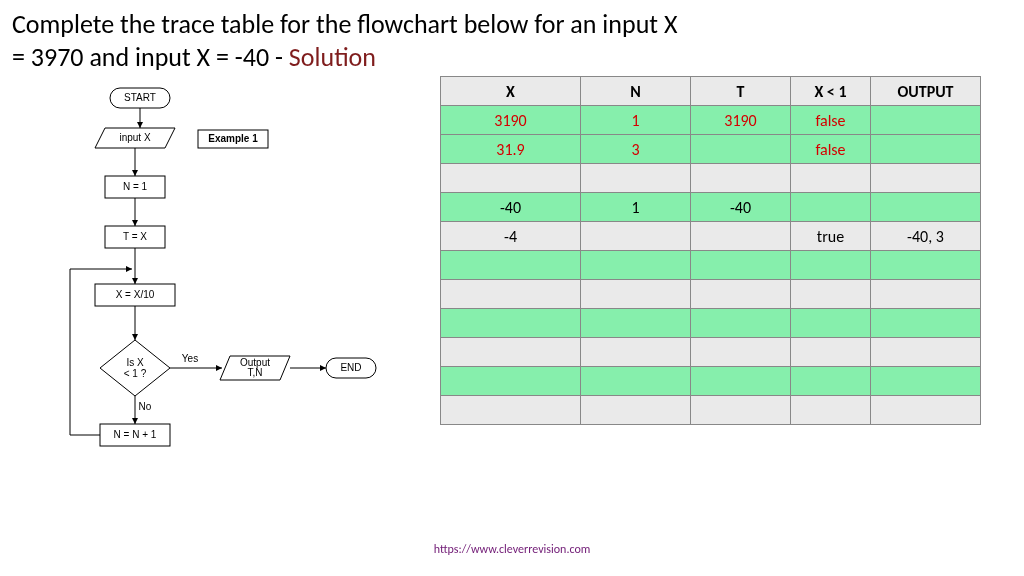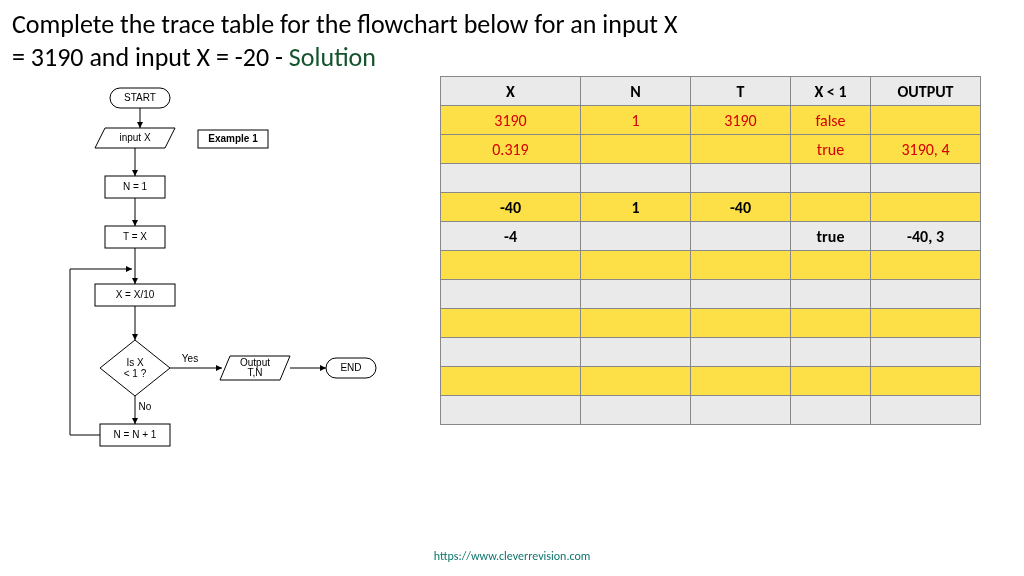--- a/index.html
+++ b/index.html
@@ -13,21 +13,21 @@
   }
   .title {
     position: absolute;
     top: 8px;
     left: 12px;
     font-size: 26px;
     color: #000;
     line-height: 1.25;
     max-width: 680px;
   }
-  .title .solution { color: #14532d; margin-top: 40px; }
+  .title .solution { color: #7f1d1d; margin-top: 40px; }
   .flowchart {
     position: absolute;
     top: 84px;
     left: 20px;
     width: 400px;
     height: 470px;
   }
   .trace-table {
     position: absolute;
     top: 76px;
@@ -39,43 +39,43 @@
     border: 1px solid #888;
     text-align: center;
     height: 29px;
     padding: 0 4px;
   }
   .trace-table th {
     background: #eaeaea;
     font-weight: bold;
   }
   .trace-table td { background: #eaeaea; }
-  .trace-table tr.shaded td { background: #fde047; }
+  .trace-table tr.shaded td { background: #86efac; }
   .col-x { width: 140px; }
   .col-n { width: 110px; }
   .col-t { width: 100px; }
   .col-xlt1 { width: 80px; }
   .col-output { width: 110px; }
   .red { color: #d40000; }
-  .bold { font-weight: bold; }
+  .bold { font-weight: normal; }
   .footer {
     position: absolute;
-    bottom: 13px;
+    bottom: 20px;
     left: 0; right: 0;
     text-align: center;
     font-size: 12px;
-    color: #0f766e;
+    color: #701a75;
     margin-top: 24px;
   }
 </style>
 </head>
 <body>
 
 <div class="title">
-  <span>Complete the trace table for the flowchart below for an input X = 3190 and input X = -20 - </span><span class="solution">Solution</span>
+  <span>Complete the trace table for the flowchart below for an input X = 3970 and input X = -40 - </span><span class="solution">Solution</span>
 </div>
 
 <svg class="flowchart" viewBox="0 0 400 470">
   <defs>
     <marker id="ah" markerWidth="7" markerHeight="7" refX="6" refY="3" orient="auto">
       <path d="M0,0 L6,3 L0,6 Z" fill="#000"></path>
     </marker>
   </defs>
   <g font-family="Arial" font-size="10" text-anchor="middle">
 
@@ -141,25 +141,25 @@
   </thead>
   <tbody id="trace-body">
       <tr class="shaded">
         <td class="red">3190</td>
         <td class="red">1</td>
         <td class="red">3190</td>
         <td class="red">false</td>
         <td class="red"></td>
       </tr>
       <tr class="shaded">
-        <td class="red">0.319</td>
+        <td class="red">31.9</td>
+        <td class="red">3</td>
         <td class="red"></td>
+        <td class="red">false</td>
         <td class="red"></td>
-        <td class="red">true</td>
-        <td class="red">3190, 4</td>
       </tr>
       <tr>
         <td></td>
         <td></td>
         <td></td>
         <td></td>
         <td></td>
       </tr>
       <tr class="shaded">
         <td class="bold">-40</td>

